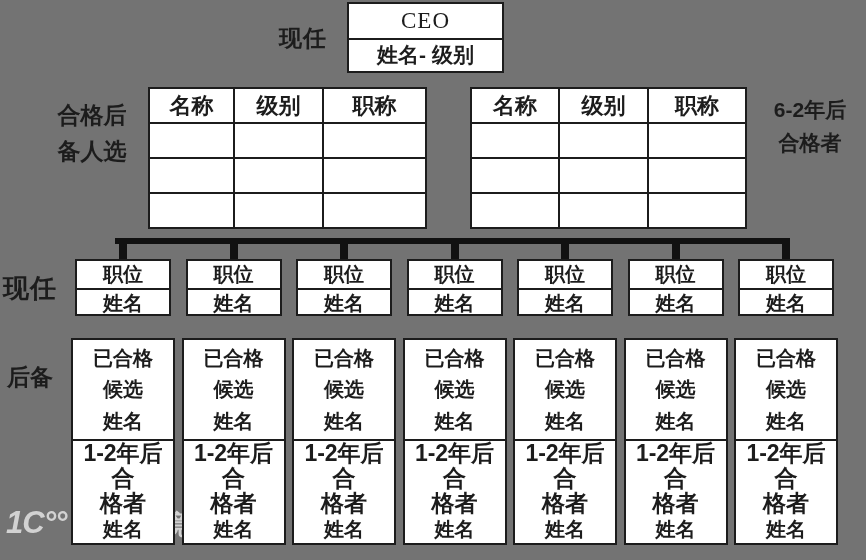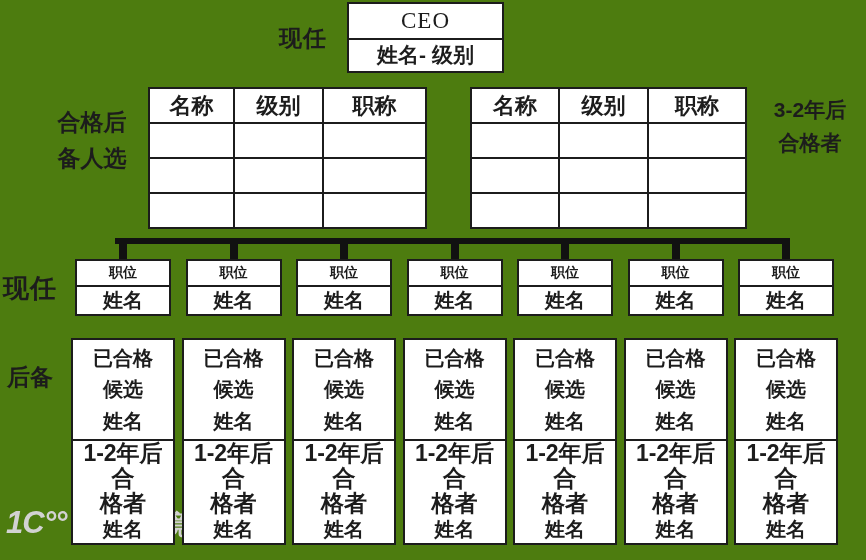--- a/index.html
+++ b/index.html
@@ -1,50 +1,50 @@
 <!DOCTYPE html>
 <html><head>
 <meta charset="utf-8">
 <style>
   * { margin:0; padding:0; box-sizing:border-box; }
   html,body { width:866px; height:560px; background:#ffffff; }
   body { font-family:"Liberation Sans","DejaVu Sans",sans-serif; color:#1c1c1c; }
-  .stage { position:relative; width:866px; height:560px; background:#4d7c0f; overflow:hidden; }
+  .stage { position:relative; width:866px; height:560px; background:#737373; overflow:hidden; }
   .abs { position:absolute; }
 
   
   .ceo-label { left:279px; top:23px; font-size:23px; font-weight:700; letter-spacing:1px; }
   .ceo-box { left:347px; top:2px; width:157px; height:71px; border:2px solid #1c1c1c; display:flex; flex-direction:column; background:#fff; }
   .ceo-title { flex:1.08; border-bottom:2px solid #1c1c1c; display:flex; align-items:center; justify-content:center;
                font-family:"Liberation Serif","DejaVu Serif",serif; font-size:23px; letter-spacing:1px; }
   .ceo-sub { flex:1; display:flex; align-items:center; justify-content:center; font-size:21px; font-weight:700; }
 
   
   .side-label { font-weight:700; text-align:center; }
-  .lbl-qualified { left:52px; top:97px; width:80px; font-size:23px; line-height:36px;margin-top:7px; }
+  .lbl-qualified { left:52px; top:97px; width:80px; font-size:23px; line-height:36px; }
   .lbl-future { left:764px; top:93px; width:92px; font-size:21px; line-height:33px; }
   .lbl-incumbent-row { left:3px; top:271px; font-size:26px; letter-spacing:1px; font-weight:700; }
   .lbl-successor-row { left:1px; top:360px; width:58px; font-size:23px; line-height:34px; }
 
   
   .grid-table { position:absolute; border-collapse:collapse; table-layout:fixed; background:#fff;padding-left:40px; }
   .grid-table th, .grid-table td { border:2px solid #1c1c1c; height:35px; padding:0; text-align:center;
                                    font-size:22px; font-weight:700; }
   .tbl-left { left:148px; top:87px; width:277px; }
   .tbl-right { left:470px; top:87px; width:275px; }
 
   
   .hbar { left:115px; top:238px; width:674px; height:6px; background:#111; }
   .drop { position:absolute; top:238px; width:8px; height:23px; background:#111; }
 
   
   .pos-box { position:absolute; top:259px; width:96px; height:57px; border:2px solid #1c1c1c; background:#fff;
              display:flex; flex-direction:column; }
   .pos-title { flex:1.2; border-bottom:2px solid #1c1c1c; display:flex; align-items:center; justify-content:center;
-               font-size:14px; font-weight:700; }
+               font-size:20px; font-weight:700; }
   .pos-name { flex:1; display:flex; align-items:center; justify-content:center; font-size:20px; font-weight:700; }
 
   
   .cand-box { position:absolute; top:338px; width:104px; height:207px; border:2px solid #1c1c1c; background:#fff;
               display:flex; flex-direction:column; }
   .cand-top { height:108px; border-bottom:2px solid #1c1c1c; display:flex; flex-direction:column;
               justify-content:space-evenly; align-items:center; font-size:20px; font-weight:700; }
   .cand-bottom { flex:1; display:flex; flex-direction:column; justify-content:space-evenly; align-items:center;
                  font-size:20px; font-weight:700; }
   .future-phrase { font-size:23px; line-height:25px; text-align:center; font-weight:700; }
@@ -125,21 +125,21 @@
         </tr>
     <tr>
           <td></td>
           <td></td>
           <td></td>
         </tr>
   </tbody>
     </table>
 
   <div class="abs side-label lbl-future">
-    <div>3-2年后</div>
+    <div>6-2年后</div>
     <div>合格者</div>
   </div>
 
   <div class="abs hbar"></div>
 
   <div class="abs lbl-incumbent-row">现任</div>
   <div class="abs side-label lbl-successor-row">
     <div>后备</div>
   </div>
 

